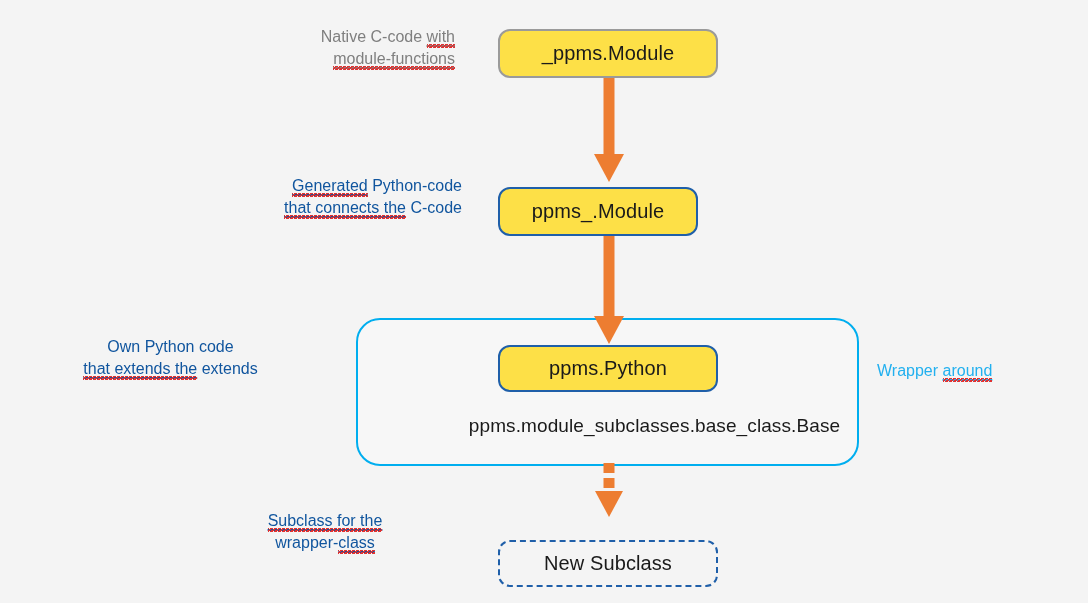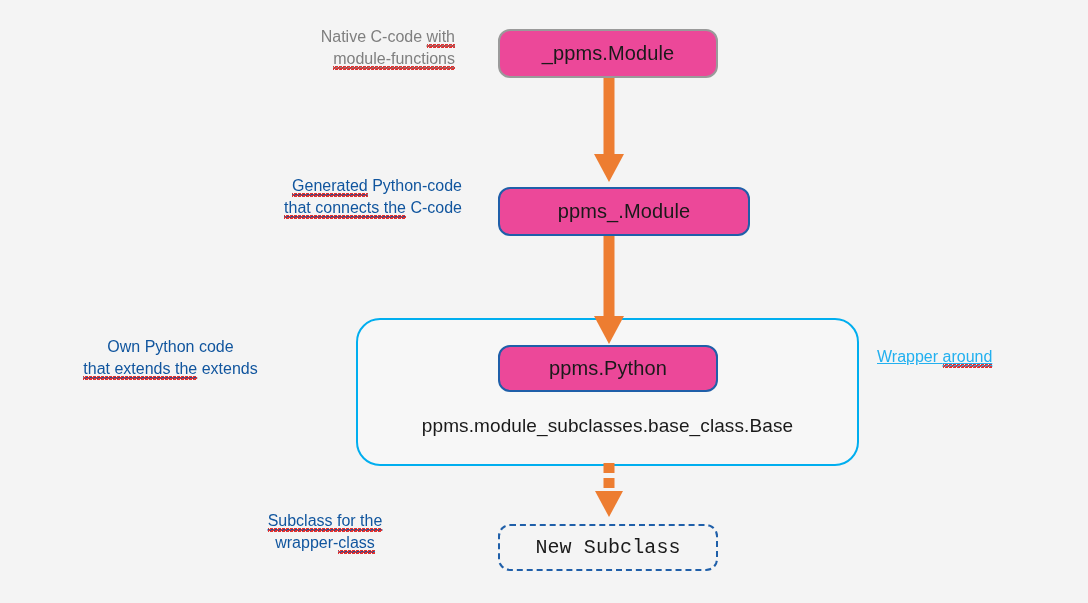--- a/index.html
+++ b/index.html
@@ -18,21 +18,21 @@
     position: relative;
     width: 1088px;
     height: 603px;
     background: #f4f4f4;
   }
 
   
   .node {
     position: absolute;
     box-sizing: border-box;
-    background: #ec4899;
+    background: #fde047;
     border-radius: 12px;
     display: flex;
     align-items: center;
     justify-content: center;
     text-align: center;
     color: #1a1a1a;
     font-size: 20px;
     letter-spacing: 0.1px;
     z-index: 4;
   }
@@ -51,20 +51,21 @@
   }
 
   
   .base-caption {
     position: absolute;
     text-align: center;
     font-size: 19px;
     color: #1a1a1a;
     letter-spacing: 0.1px;
     z-index: 4;
+    padding-left: 47px;
   }
 
   
   .arrow { position: absolute; z-index: 3; }
   .arrow svg { display: block; }
 
   
   .label {
     position: absolute;
     font-size: 16px;
@@ -130,33 +131,33 @@
       <polygon points="3,28 31,28 17,54" fill="#ED7D31"></polygon>
     </svg>
   </div>
 
   <div class="wrapper-box" style="left:356px; top:318px; width:503px; height:148px;"></div>
 
   <div class="node node-native" style="left:498px; top:29px; width:220px; height:49px;">
     <span>_ppms.Module</span>
   </div>
 
-  <div class="node node-blue" style="left:498px; top:187px; width:252px; height:49px;">
+  <div class="node node-blue" style="left:498px; top:187px; width:200px; height:49px;">
     <span>ppms_.Module</span>
   </div>
 
   <div class="node node-blue" style="left:498px; top:345px; width:220px; height:47px;">
     <span>ppms.Python</span>
   </div>
 
   <div class="base-caption" style="left:356px; top:415px; width:503px;">
     <span>ppms.module_subclasses.base_class.Base</span>
   </div>
 
-  <div class="node node-dashed" style="left:498px; top:524px; width:220px; height:47px;font-family:Liberation Mono, monospace;">
+  <div class="node node-dashed" style="left:498px; top:540px; width:220px; height:47px;">
     <span>New Subclass</span>
   </div>
 
   <div class="label label-gray label-right" style="left:120px; top:26px; width:335px;">
     <div>
       <span>Native C-code </span><span class="u sq">with</span>
     </div>
     <div>
       <span class="u sq">module-functions</span>
     </div>
@@ -173,21 +174,21 @@
 
   <div class="label label-navy label-center" style="left:18px; top:336px; width:305px;text-align:center;">
     <div>
       <span>Own Python code</span>
     </div>
     <div>
       <span class="u sq">that extends the</span><span> extends</span>
     </div>
   </div>
 
-  <div class="label label-cyan label-left" style="left:877px; top:346px; width:211px;text-decoration:underline;">
+  <div class="label label-cyan label-left" style="left:877px; top:360px; width:211px;">
     <div>
       <span>Wrapper </span><span class="u sq">around</span>
     </div>
   </div>
 
   <div class="label label-navy label-center" style="left:185px; top:510px; width:280px;">
     <div>
       <span class="u sq">Subclass for the</span>
     </div>
     <div>

